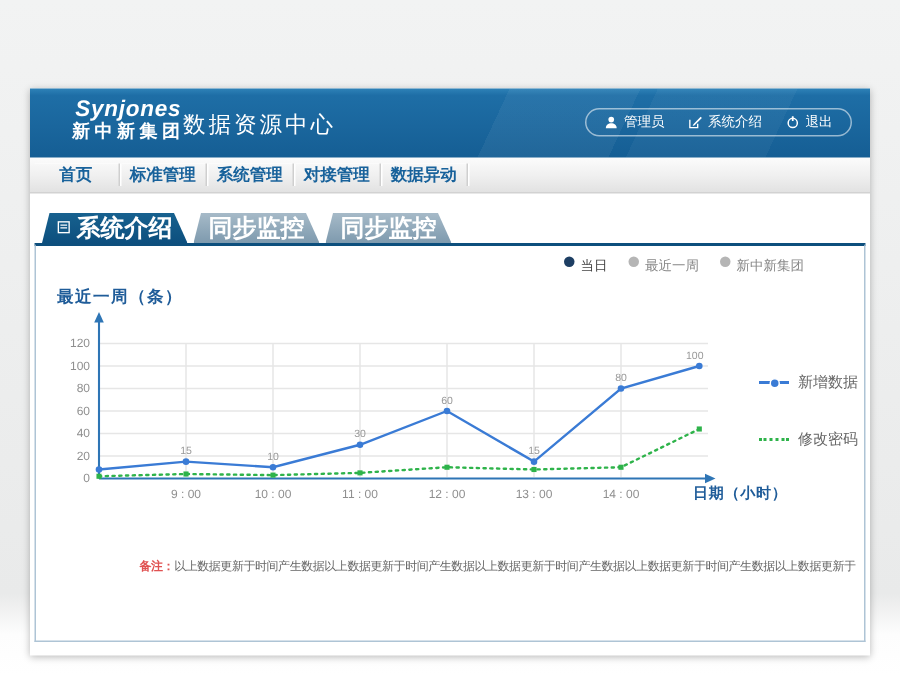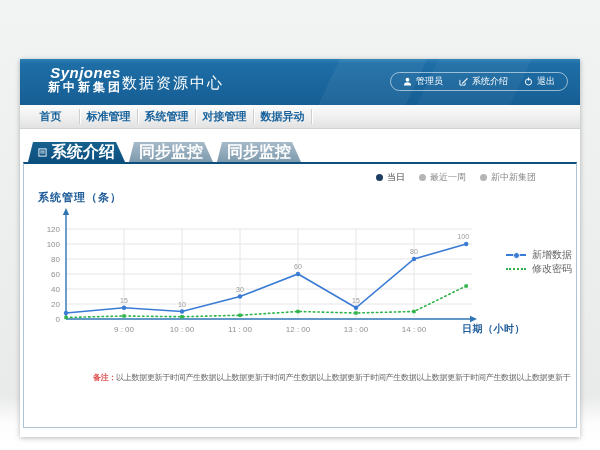--- a/index.html
+++ b/index.html
@@ -57,27 +57,27 @@
     padding:0 10px;
   }
   .tab.active { background:linear-gradient(180deg,#17618f 0%,#0d4f7e 100%); min-width:74px; }
   .tab.inactive { background:linear-gradient(180deg,#a6bac8 0%,#7e9aae 100%); min-width:56px;text-align:right; }
   
   .panel {
     position:absolute; left:3px; top:103px; width:554px; height:266px;
     background:#fff; border:1px solid #aec4d5; border-top:2px solid #0d4f7d;
   }
   .radio-row { position:absolute; top:7px; right:40px; display:flex; gap:14px; align-items:center; }
-  .radio-item { display:flex; align-items:center; gap:4px; font-size:9px; color:#888; cursor:pointer; }
+  .radio-item { display:flex; align-items:flex-start; gap:4px; font-size:9px; color:#888; cursor:pointer; }
   .radio-item .dot { width:7px; height:7px; border-radius:50%; background:#b5b5b5; }
   .radio-item.selected { color:#444; }
   .radio-item.selected .dot { background:#1d3e63; }
   .chart-y-title { position:absolute; left:14px; top:26px; font-size:11px; font-weight:bold; color:#1f5c99; letter-spacing:1px; }
   #chart-svg { position:absolute; left:0; top:0; }
-  .legend { position:absolute; left:482px; top:84px; display:flex; flex-direction:column; gap:0; }
+  .legend { position:absolute; left:482px; top:84px; display:flex; flex-direction:column; gap:24px; }
   .legend-item { display:flex; align-items:center; gap:6px; font-size:10px; color:#666; cursor:pointer; }
   .sample { width:20px; height:0; position:relative; }
   .sample-solid { border-top:2px solid #3a7bd5; }
   .sample-solid::after { content:""; position:absolute; left:7px; top:-4px; width:5px; height:5px; border-radius:50%; background:#3a7bd5; border:1px solid #fff; }
   .sample-dotted { border-top:2px dotted #2eb34a; }
   .note { position:absolute; left:37px; top:208px; font-size:8px; color:#666; white-space:nowrap; letter-spacing:-.3px; }
   .note .note-prefix { color:#e05252; font-weight:bold;margin-left:32px; }
 </style>
 </head>
 <body>
@@ -155,21 +155,21 @@
       <div class="radio-item">
         <span class="dot"></span>
         <span>最近一周</span>
       </div>
       <div class="radio-item">
         <span class="dot"></span>
         <span>新中新集团</span>
       </div>
     </div>
 
-    <div class="chart-y-title">系统管理（条）</div>
+    <div class="chart-y-title">最近一周（条）</div>
 
     <svg id="chart-svg" width="554" height="190">
         <text x="36" y="157.5" text-anchor="end" font-size="8" fill="#8f8f8f">0</text>
         <line x1="42" y1="140" x2="448" y2="140" stroke="#e6e6e6" stroke-width="1"></line>
         <text x="36" y="142.5" text-anchor="end" font-size="8" fill="#8f8f8f">20</text>
         <line x1="42" y1="125" x2="448" y2="125" stroke="#e6e6e6" stroke-width="1"></line>
         <text x="36" y="127.5" text-anchor="end" font-size="8" fill="#8f8f8f">40</text>
         <line x1="42" y1="110" x2="448" y2="110" stroke="#e6e6e6" stroke-width="1"></line>
         <text x="36" y="112.5" text-anchor="end" font-size="8" fill="#8f8f8f">60</text>
         <line x1="42" y1="95" x2="448" y2="95" stroke="#e6e6e6" stroke-width="1"></line>

